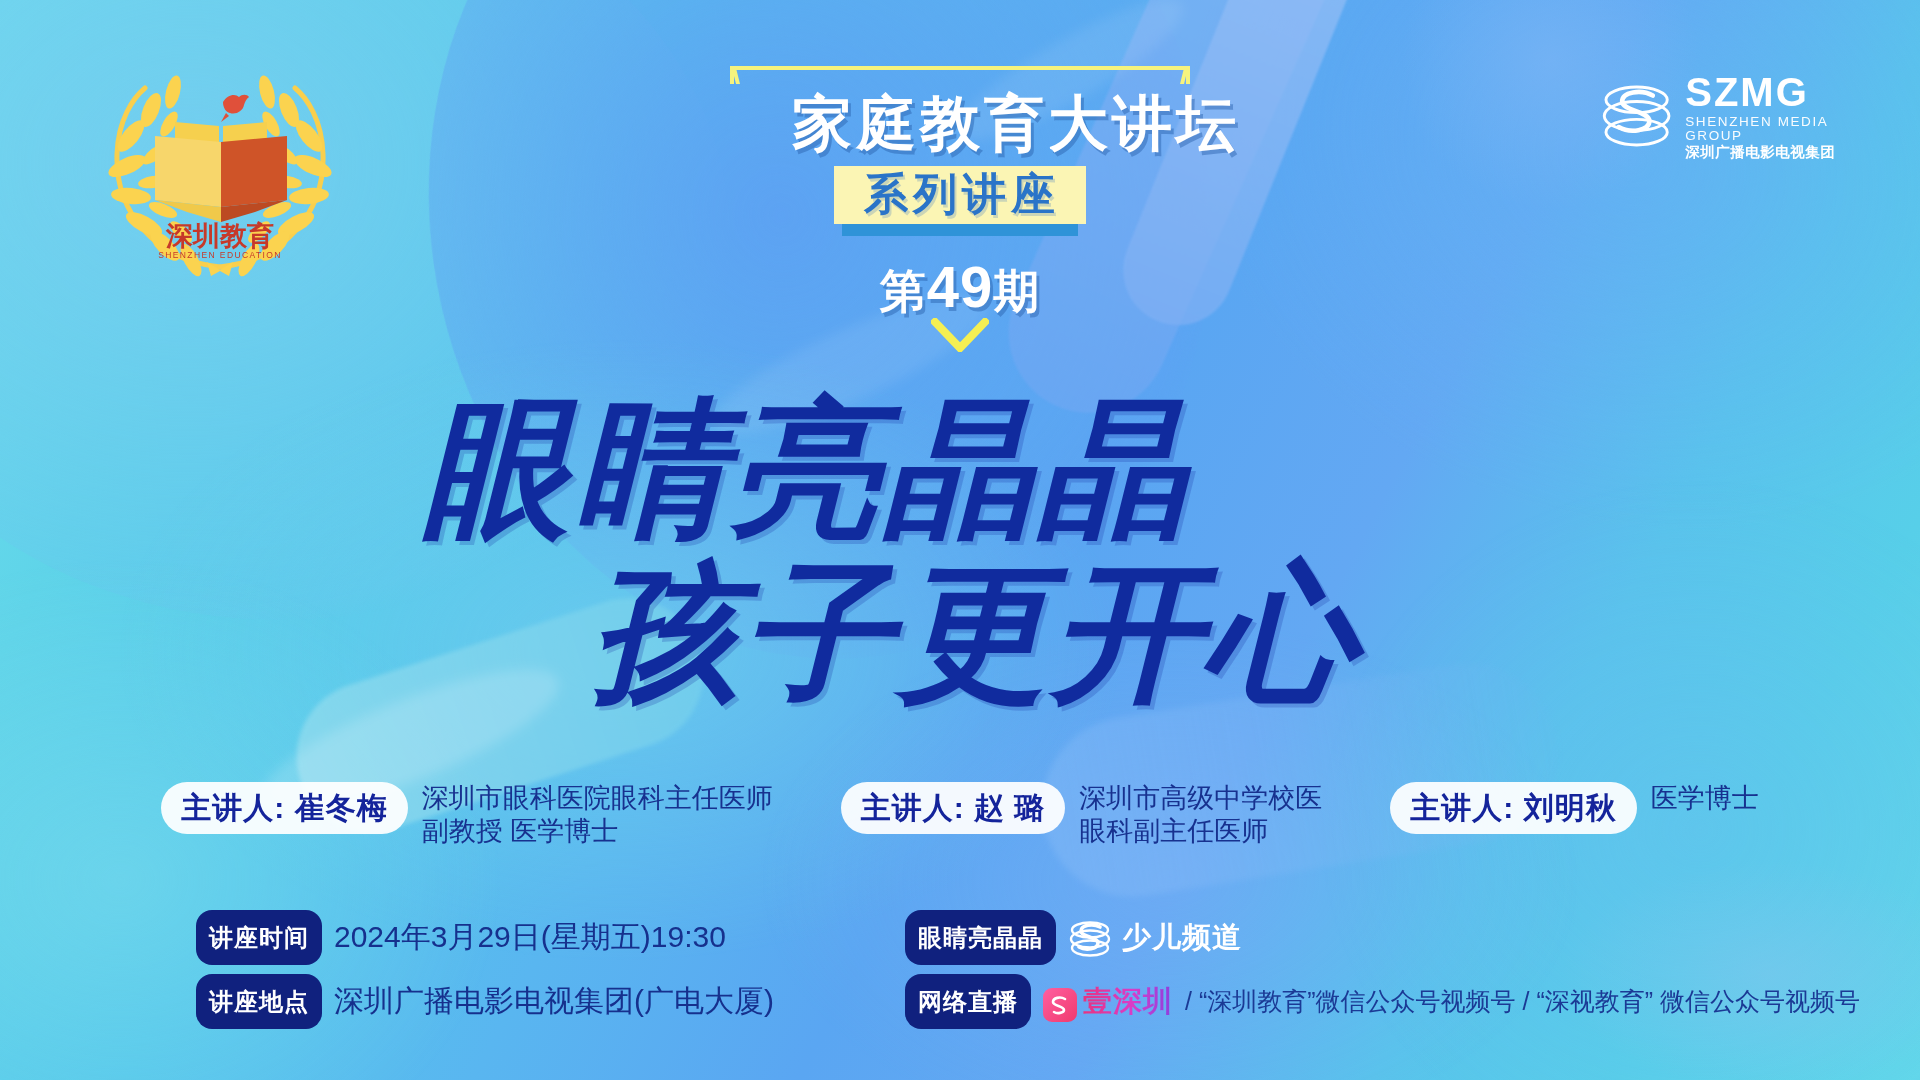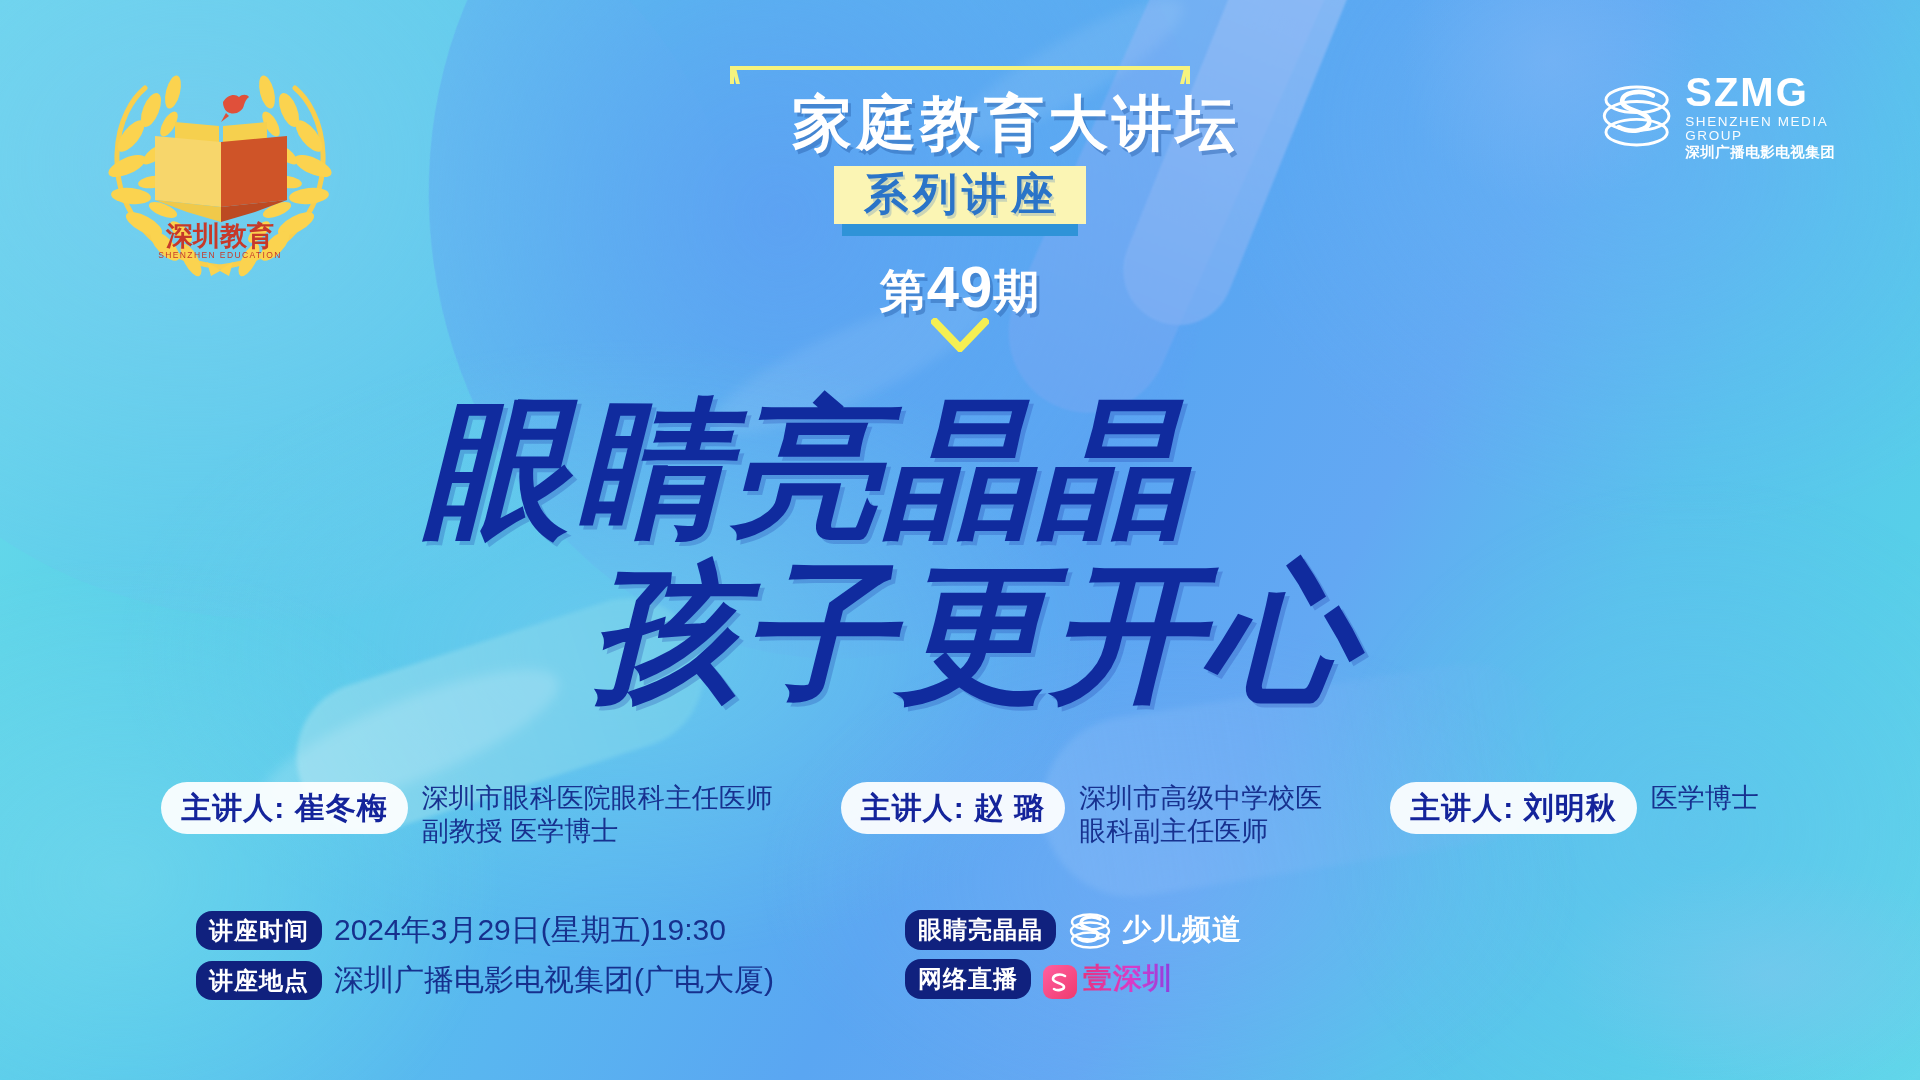--- a/index.html
+++ b/index.html
@@ -164,21 +164,21 @@
 
   
   #bottom { position:absolute; left:0; top:910px; width:1920px; height:170px; }
 
   .info-col-left  { position:absolute; left:196px; top:0; }
   .info-col-right { position:absolute; left:905px; top:0; }
 
   .info-row { display:flex; align-items:center; margin-bottom:9px; }
   .tag {
     background:#10217e; color:#ffffff; font-size:24px; font-weight:bold;
-    border-radius:16px; padding:4px 13px; letter-spacing:1px;
+    border-radius:16px; padding:12px 13px; letter-spacing:1px;
     white-space:nowrap; line-height:1.3;
   }
   .info-val {
     color:#16308d; font-size:30px; margin-left:12px; white-space:nowrap;
     font-weight:500;
   }
 
   .chan { display:flex; align-items:center; margin-left:12px; }
   .chan-name { color:#ffffff; font-size:29px; font-weight:bold; margin-left:10px;
                letter-spacing:1px; }
@@ -363,18 +363,19 @@
       <div class="info-row">
         <div class="tag">网络直播</div>
         <div id="yi-logo">
           <div id="yi-mark">
             <svg width="22" height="22" viewBox="0 0 22 22">
               <path d="M16 5 C11 2 4 4 4 8 C4 12 15 12 15 16 C15 19 8 20 5 18" fill="none" stroke="#ffffff" stroke-width="2.6" stroke-linecap="round"></path>
             </svg>
           </div>
           <span id="yi-word">壹深圳</span>
         </div>
+        <div class="wx-list"><span>/</span>&nbsp;<span>“深圳教育”微信公众号视频号  /  “深视教育” 微信公众号视频号</span></div>
       </div>
     </div>
 
   </div>
 
 </div>
 
 </body></html>

